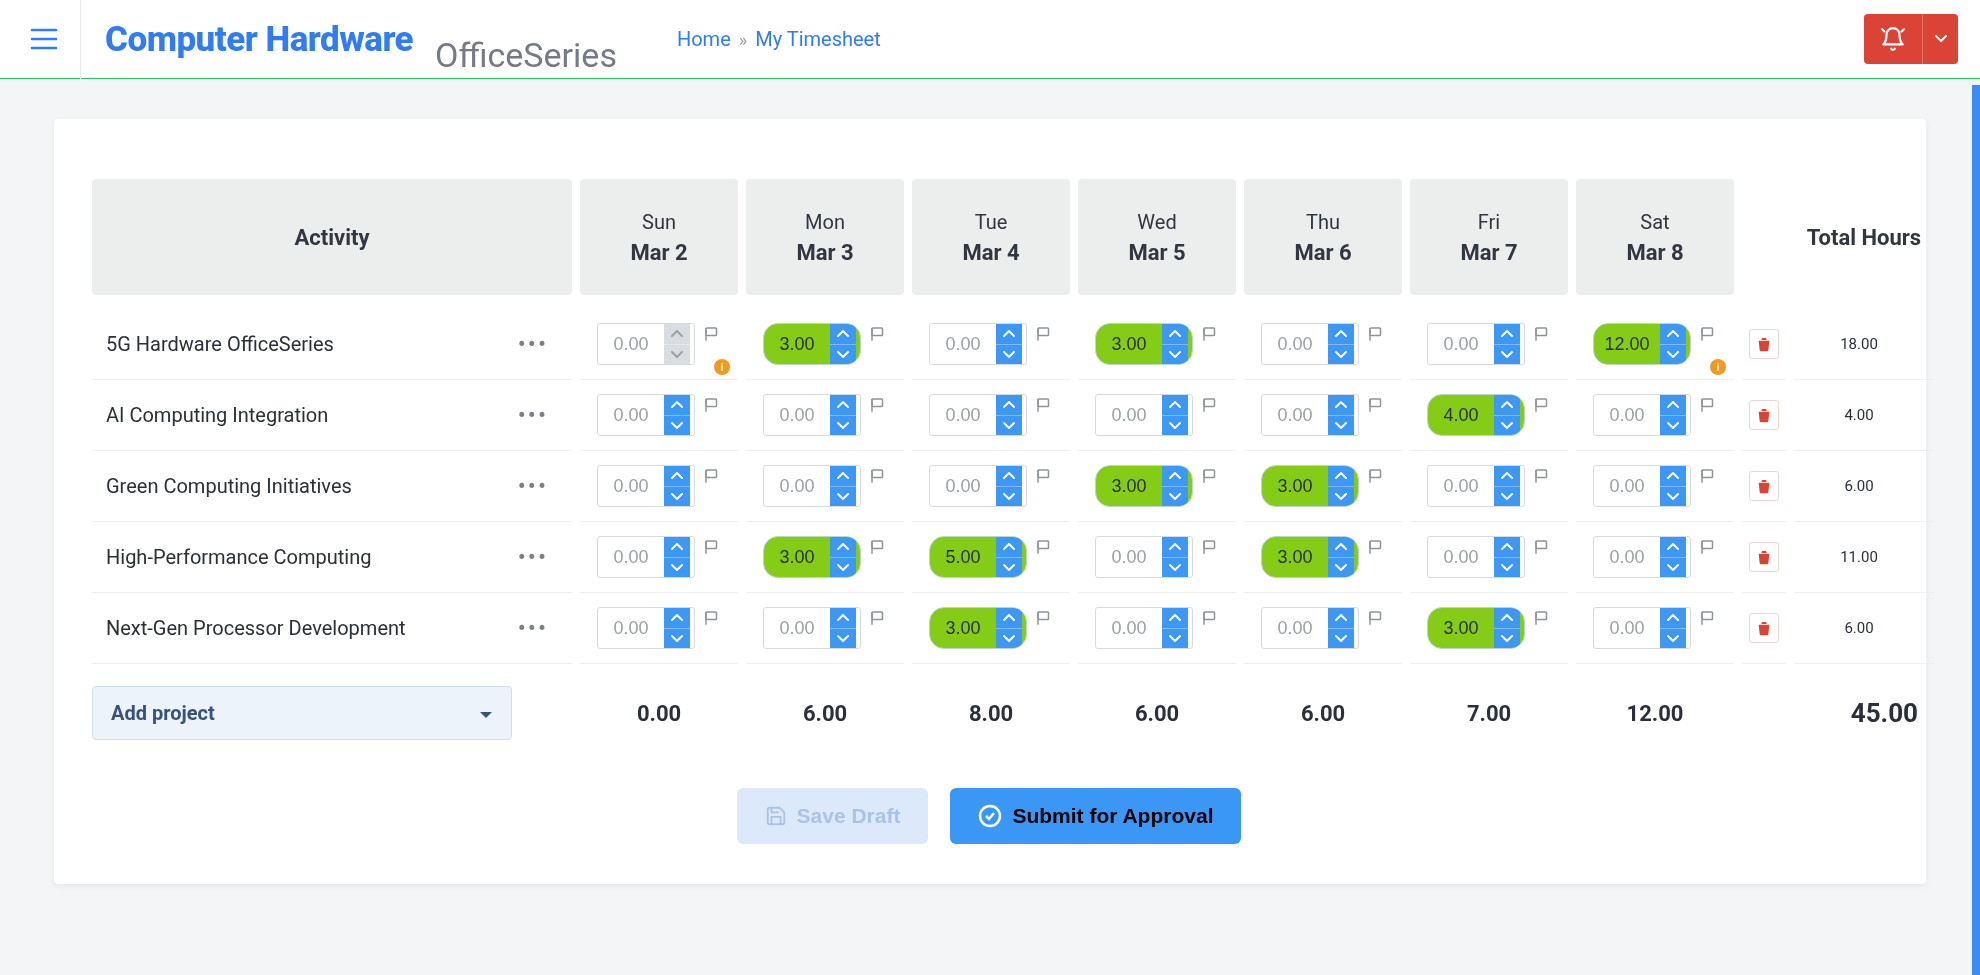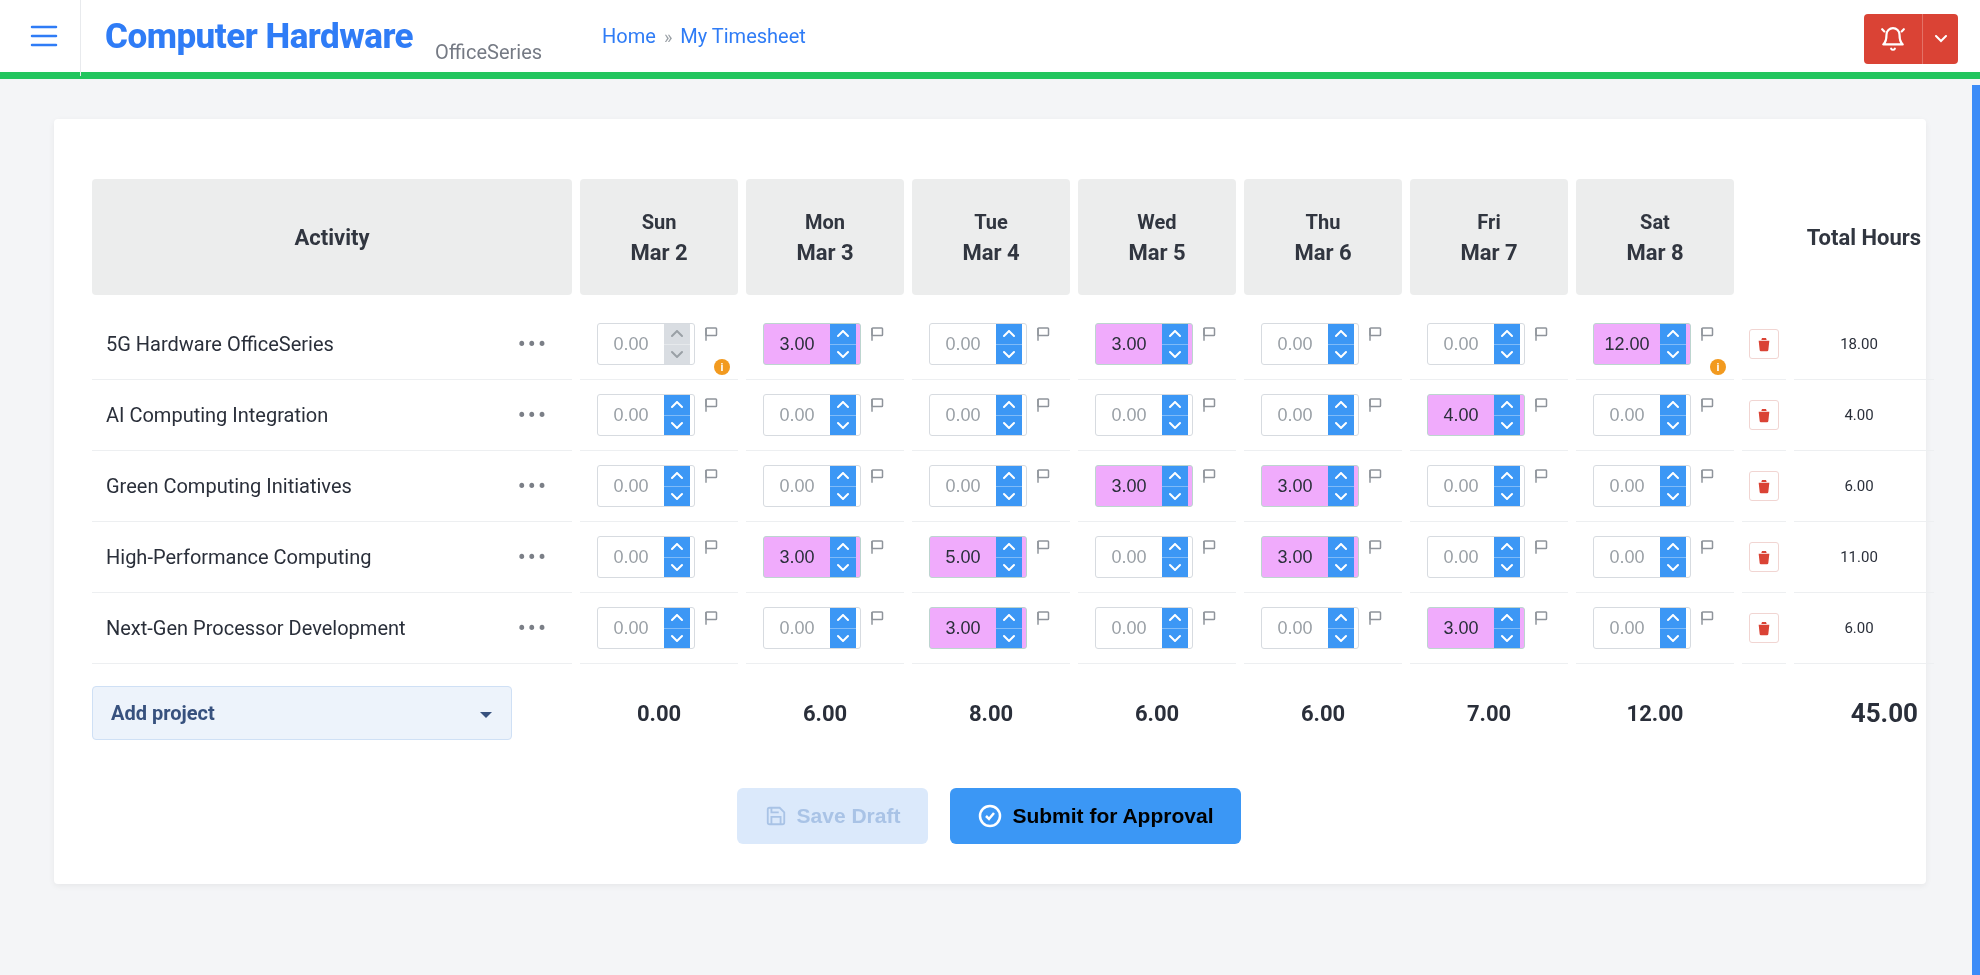--- a/index.html
+++ b/index.html
@@ -9,21 +9,21 @@
     color: #2a2f3a;
     width: 1980px;
     height: 975px;
     overflow: hidden;
   }
 
   
   .topbar {
     height: 79px;
     background: #fff;
-    border-bottom: 7px solid #22c55e;
+    border-bottom: 1px solid #22c55e;
     display: flex;
     align-items: center;
     padding-left: 26px;
     position: relative;
   }
   .menu-icon {
     width: 36px; height: 36px;
     display: flex; align-items: center; justify-content: center;
     cursor: pointer;
   }
@@ -31,21 +31,21 @@
   .vr {
     width: 1px; height: 79px; background: #e8eaed; margin: 0 24px 0 18px;
   }
   .brand {
     font-size: 35px;
     font-weight: 800;
     color: #2f7cf6;
     letter-spacing: -0.5px;
   }
   .subbrand {
-    font-size: 20px;
+    font-size: 34px;
     color: #757a84;
     margin-left: 22px;
     font-weight: 400;
     margin-top: 32px;
   }
   .breadcrumb {
     font-size: 20px;
     margin-left: 60px;
     display: flex; align-items: center; gap: 8px;
   }
@@ -99,21 +99,21 @@
   .ts th {
     background: #eceded;
     font-weight: 700;
     font-size: 20px;
     color: #313640;
     padding: 26px 10px;
     border-radius: 4px;
     text-align: center;
     height: 116px;
   }
-  .ts th .dow { display:block; font-weight: 700; font-size: 20px; margin-bottom: 6px; }
+  .ts th .dow { display:block; font-weight: 400; font-size: 20px; margin-bottom: 6px; }
   .ts th .date { font-weight: 700; font-size: 22px; }
   .ts th.activity-head { text-align: center; font-size: 22px; }
   .ts th.total-head { background: transparent; font-size: 22px; }
 
   .ts td {
     padding: 14px 6px;
     vertical-align: middle;
     text-align: center;
     border-bottom: 1px solid #edeff1;
   }
@@ -149,21 +149,21 @@
   }
   .numbox {
     display: flex;
     border: 1px solid #d7dbe0;
     border-radius: 3px;
     overflow: hidden;
     height: 42px;
     width: 98px;
     background: #fff;
   }
-  .numbox.filled { background: #f0abfc; border-color: #bcd5cf; }
+  .numbox.filled { background: #84cc16; border-color: #bcd5cf; border-radius: 15px; }
   .numbox input {
     border: none;
     outline: none;
     width: 66px;
     text-align: center;
     font-size: 18px;
     background: transparent;
     color: #2a2f3a;
   }
   .numbox.filled input { color: #2a2f3a; }

